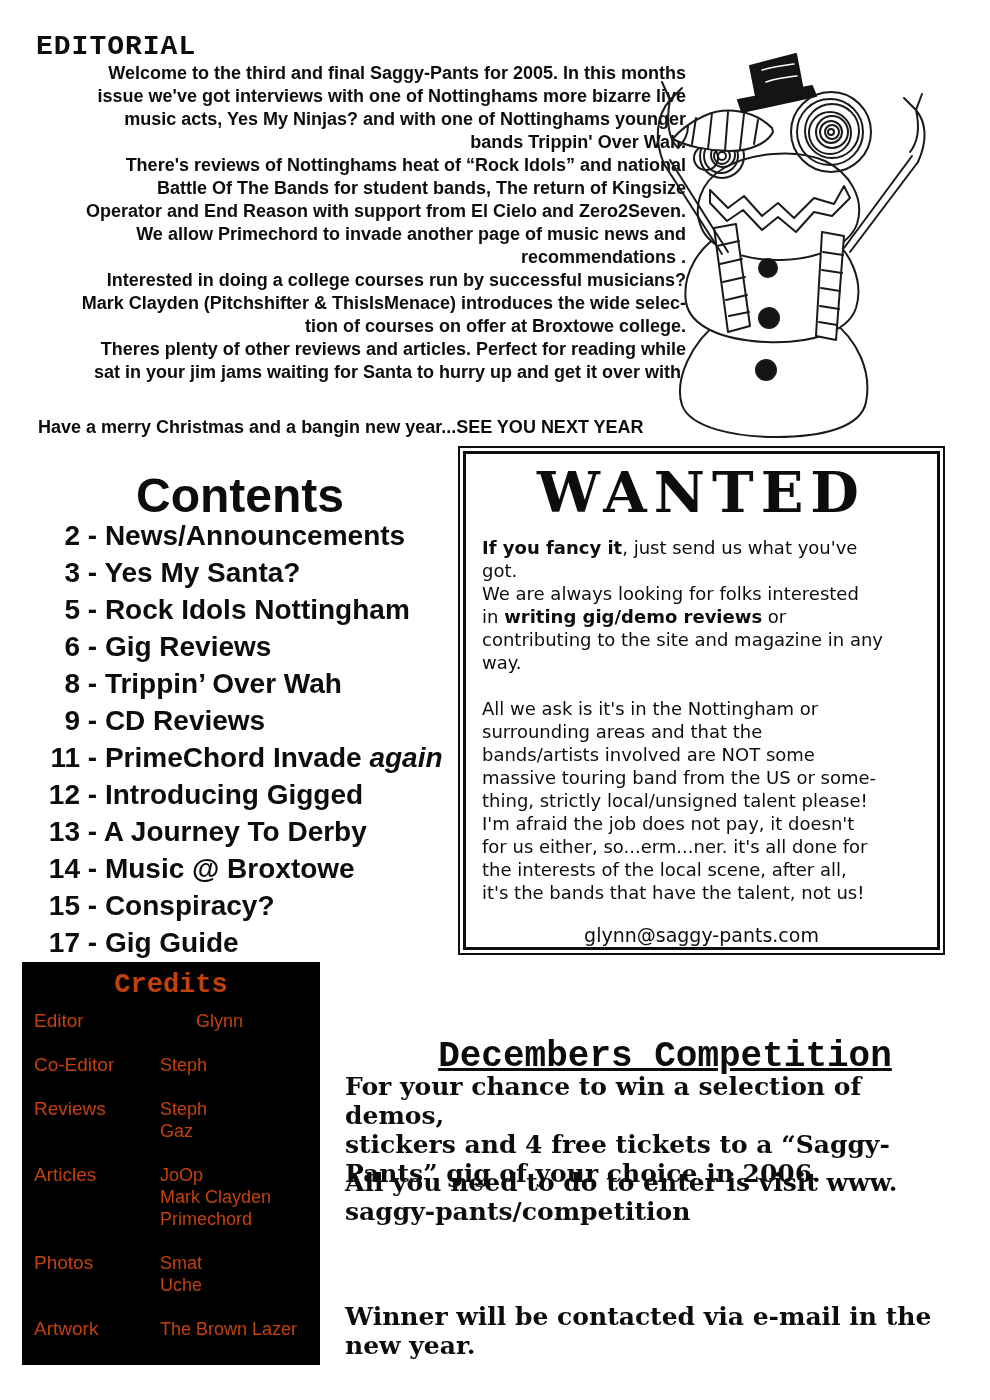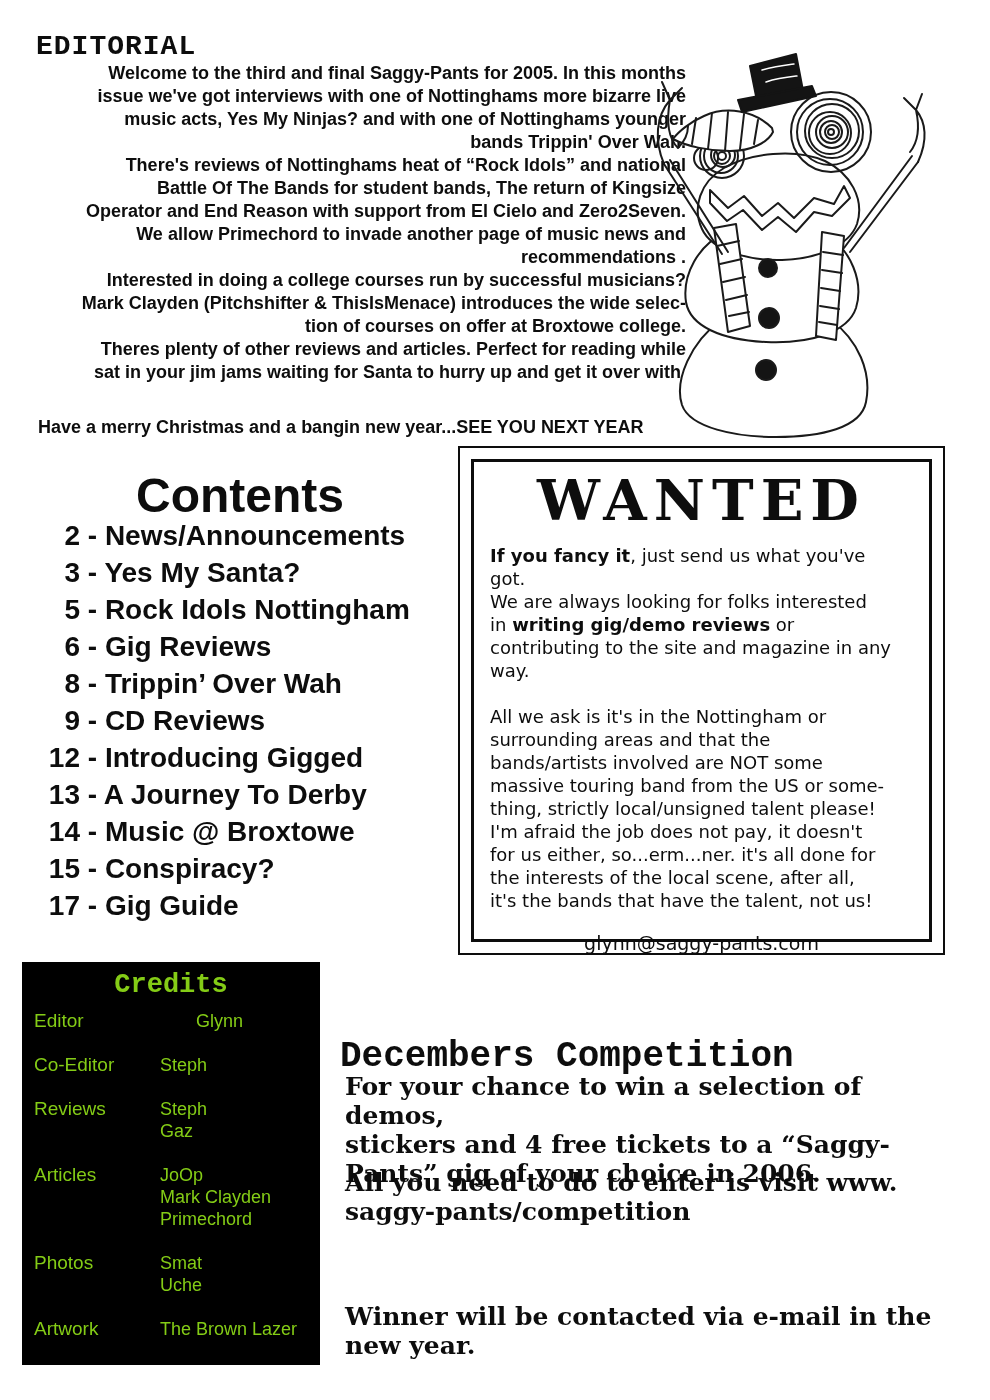--- a/index.html
+++ b/index.html
@@ -26,21 +26,21 @@
     position:absolute;left:30px;top:428px;width:420px;text-align:center;
     font-weight:bold;font-size:48px;
   }
   .contents-list{position:absolute;left:26px;top:517px;}
   .c-row{display:flex;font-weight:bold;font-size:28px;line-height:37px;}
   .c-num{width:54px;text-align:right;white-space:pre;}
   .c-title{white-space:pre;}
   .c-italic{font-style:italic;white-space:pre;}
   .wanted-box{
     position:absolute;left:458px;top:446px;width:487px;height:509px;
-    border:2px solid #0d0d0d;padding:11px;box-sizing:border-box;background:#fff;
+    border:2px solid #0d0d0d;padding:3px;box-sizing:border-box;background:#fff;
   }
   .wanted-inner{
     border:3px solid #0d0d0d;width:100%;height:100%;box-sizing:border-box;
     padding:4px 16px 0 16px;
   }
   .wanted-title{
     text-align:center;margin:4px 0 12px 0;
     font-family:"DejaVu Serif","Liberation Serif",serif;
     font-weight:bold;font-size:56px;letter-spacing:7px;line-height:1.1;
   }
@@ -48,34 +48,34 @@
     font-family:"DejaVu Sans",sans-serif;font-size:18px;line-height:23px;
     white-space:pre-line;margin:0;
   }
   .wanted-p.gap{margin-bottom:23px;}
   .wanted-email{
     font-family:"DejaVu Sans",sans-serif;font-size:19px;text-align:center;
     margin-top:20px;
   }
   .credits-box{
     position:absolute;left:22px;top:962px;width:298px;height:403px;
-    background:#000;color:#84cc16;padding:6px 12px;box-sizing:border-box;
+    background:#000;color:#c2410c;padding:6px 12px;box-sizing:border-box;
   }
   .credits-title{
     text-align:center;font-family:"Liberation Mono","DejaVu Sans Mono",monospace;
     font-weight:bold;font-size:27px;margin:2px 0 10px 0;
   }
   .credit-row{display:flex;font-size:19px;margin-top:22px;}
   .credit-row.first{margin-top:0;gap:36px;}
   .credit-label{width:126px;flex:none;}
   .credit-names{white-space:pre-line;line-height:22px;font-size:18px;}
   .comp-title{
-    position:absolute;left:340px;top:1006px;width:650px;text-align:left;
+    position:absolute;left:340px;top:1006px;width:650px;text-align:center;
     font-family:"Liberation Mono","DejaVu Sans Mono",monospace;
-    font-weight:bold;font-size:36px;
+    font-weight:bold;font-size:36px;text-decoration:underline;
   }
   .comp-p{
     position:absolute;left:345px;width:640px;
     font-family:"DejaVu Serif","Liberation Serif",serif;
     font-weight:bold;font-size:25px;line-height:29px;white-space:pre-line;margin:0;
   }
   .comp-p1{top:1072px;}
   .comp-p2{top:1168px;}
   .comp-p3{top:1302px;}
 </style>
@@ -185,20 +185,25 @@
       <span class="c-num">6</span>
       <span class="c-title"> - Gig Reviews</span>
     </div>
   <div class="c-row">
       <span class="c-num">8</span>
       <span class="c-title"> - Trippin’ Over Wah</span>
     </div>
   <div class="c-row">
       <span class="c-num">9</span>
       <span class="c-title"> - CD Reviews</span>
+    </div>
+  <div class="c-row">
+      <span class="c-num">11</span>
+      <span class="c-title"> - PrimeChord Invade </span>
+      <i class="c-italic">again</i>
     </div>
   <div class="c-row">
       <span class="c-num">12</span>
       <span class="c-title"> - Introducing Gigged</span>
     </div>
   <div class="c-row">
       <span class="c-num">13</span>
       <span class="c-title"> - A Journey To Derby</span>
     </div>
   <div class="c-row">

